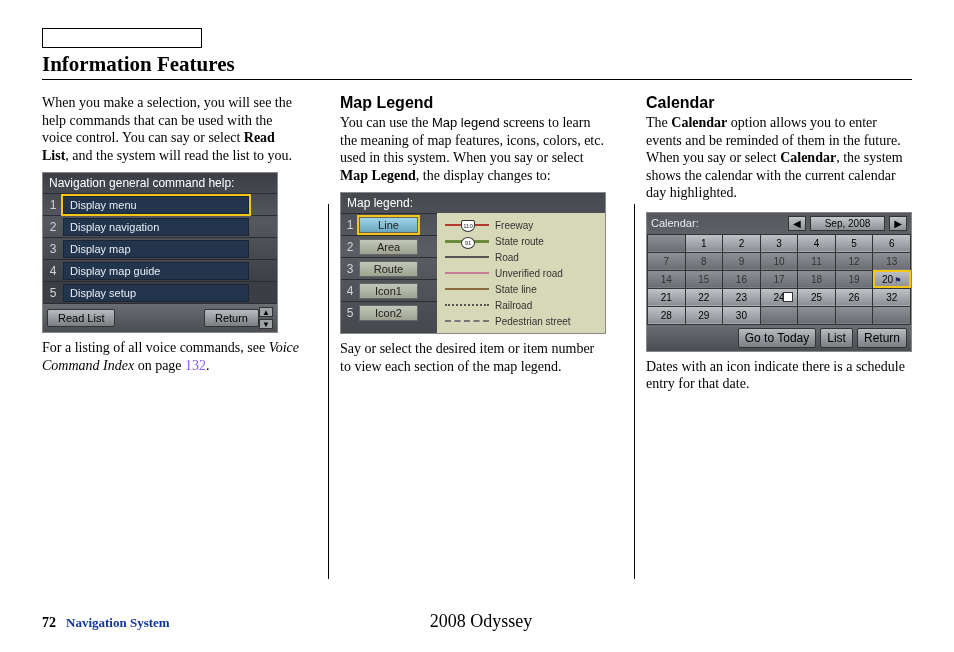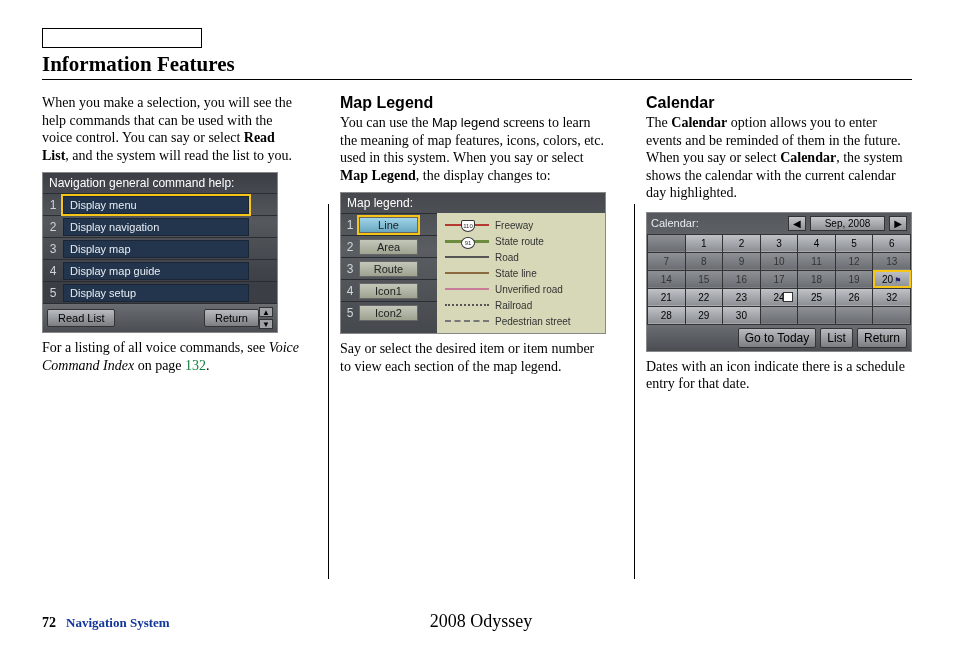--- a/index.html
+++ b/index.html
@@ -52,21 +52,21 @@
   }
   .col-heading {
     font-family: Arial, Helvetica, sans-serif;
     font-weight: bold;
     font-size: 16px;
     margin-bottom: 2px;
   }
   p { margin: 0 0 6px 0; line-height: 1.25; }
   .b { font-weight: bold; }
   .i { font-style: italic; }
-  .linknum { color: #15803d; }
+  .linknum { color: #8b5cf6; }
   .sans { font-family: Arial, Helvetica, sans-serif; font-size: 13px; }
 
   
   .nav-screen {
     margin: 8px 16px 6px 0;
     width: 236px;
     background: linear-gradient(#3b3f45,#55595e 30%,#3b3f45 70%);
     color: #fff;
     font-family: Arial, Helvetica, sans-serif;
     border: 1px solid #888;
@@ -355,26 +355,26 @@
                 <span class="sw grn">
                   <span class="shield" style="border-radius:50%">91</span>
                 </span>
                 <span>State route</span>
               </div>
             <div class="lr">
                 <span class="sw gry"></span>
                 <span>Road</span>
               </div>
             <div class="lr">
+                <span class="sw pnk"></span>
+                <span>Unverified road</span>
+              </div>
+            <div class="lr">
                 <span class="sw brn"></span>
                 <span>State line</span>
-              </div>
-            <div class="lr">
-                <span class="sw pnk"></span>
-                <span>Unverified road</span>
               </div>
             <div class="lr">
                 <span class="sw dot"></span>
                 <span>Railroad</span>
               </div>
             <div class="lr">
                 <span class="sw dsh"></span>
                 <span>Pedestrian street</span>
               </div>
           </div>

